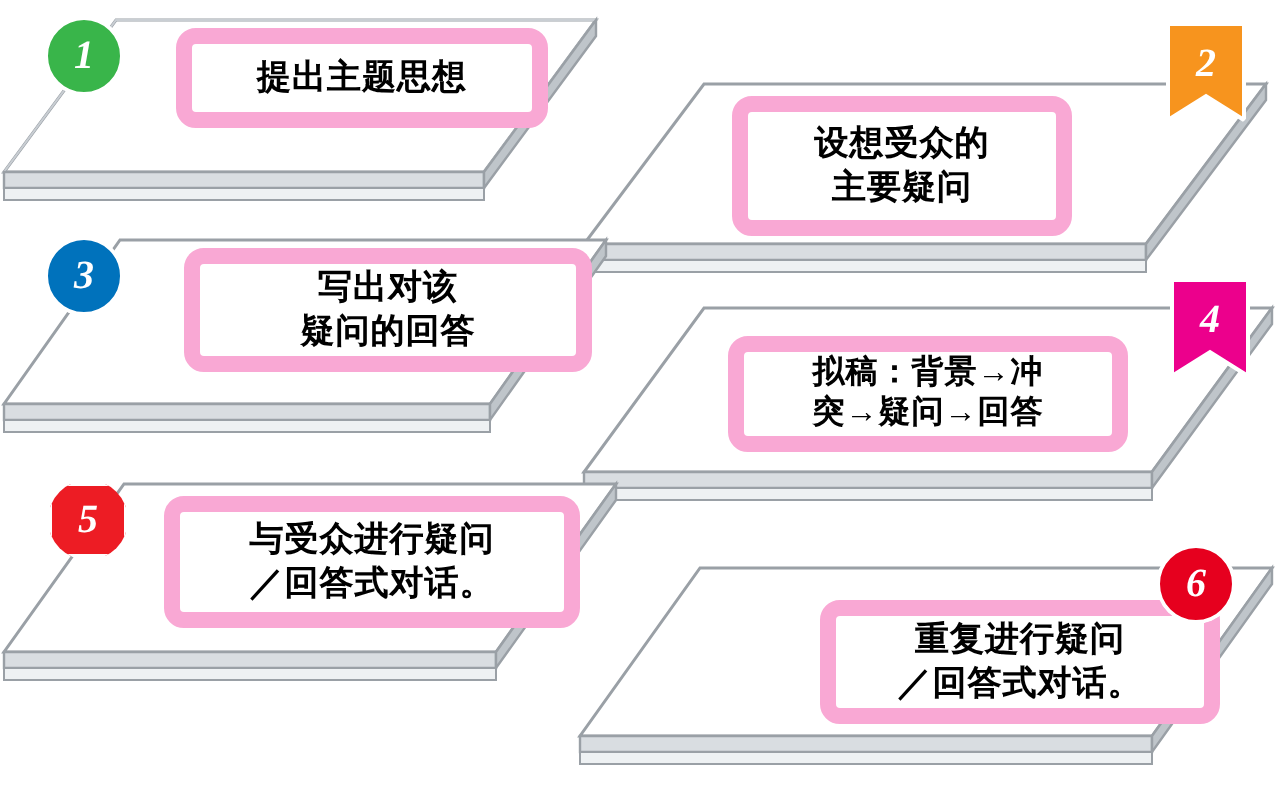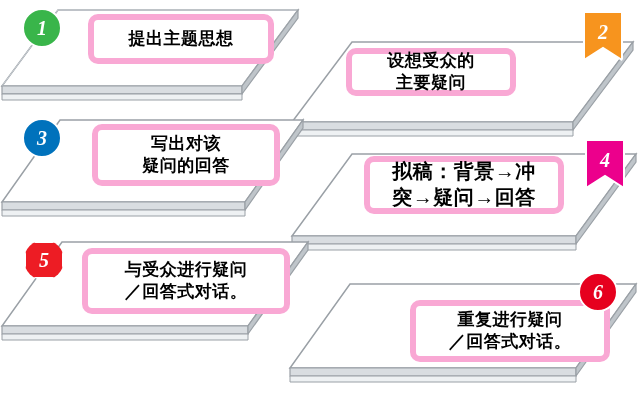--- a/index.html
+++ b/index.html
@@ -13,21 +13,21 @@
   #stage{position:absolute;left:0;top:0;width:640px;height:402px;}
 
   
   .slab{position:absolute;}
   .slab svg{display:block;}
 
   
   .tbox{
     position:absolute;
     background:#ffffff;
-    border:6px solid #f9a8d4;
+    border:8px solid #f9a8d4;
     border-radius:10px;
     box-sizing:border-box;
     display:flex;
     align-items:center;
     justify-content:center;
     text-align:center;
     line-height:1.28;
     font-weight:bold;
     color:#000000;
     font-size:17px;
@@ -78,55 +78,55 @@
   </div>
 
   <div class="slab" style="left:290px;top:40px;width:345px;height:100px;">
     <svg width="345" height="100" viewBox="0 0 345 100">
       <polygon points="62,2 343,2 283,82 2,82" fill="#ffffff" stroke="#9aa0a6" stroke-width="1.5"></polygon>
       <polygon points="2,82 283,82 283,90 2,90" fill="#d9dde1" stroke="#9aa0a6" stroke-width="1.2"></polygon>
       <polygon points="283,82 343,2 343,10 283,90" fill="#bfc5ca" stroke="#9aa0a6" stroke-width="1.2"></polygon>
       <polygon points="2,90 283,90 283,96 2,96" fill="#eef1f3" stroke="#9aa0a6" stroke-width="1"></polygon>
     </svg>
   </div>
-  <div class="tbox" style="left:346px;top:48px;width:170px;height:48px;white-space:pre-line;">设想受众的
+  <div class="tbox" style="left:366px;top:48px;width:170px;height:70px;white-space:pre-line;">设想受众的
 主要疑问</div>
   <div class="badge b-ribbon" style="left:582px;top:10px;width:42px;height:52px;">
     <svg class="shape" viewBox="0 0 42 52" style="width:42px;height:52px;">
       <path d="M2,2 H40 V50 L21,38 L2,50 Z" fill="#f7941e" stroke="#ffffff" stroke-width="2"></path>
     </svg>
     <span style="margin-top:-8px;">2</span>
   </div>
 
   <div class="slab" style="left:0px;top:118px;width:305px;height:104px;">
     <svg width="305" height="104" viewBox="0 0 305 104">
       <polygon points="60,2 303,2 245,84 2,84" fill="#ffffff" stroke="#9aa0a6" stroke-width="1.5"></polygon>
       <polygon points="2,84 245,84 245,92 2,92" fill="#d9dde1" stroke="#9aa0a6" stroke-width="1.2"></polygon>
       <polygon points="245,84 303,2 303,10 245,92" fill="#bfc5ca" stroke="#9aa0a6" stroke-width="1.2"></polygon>
       <polygon points="2,92 245,92 245,98 2,98" fill="#eef1f3" stroke="#9aa0a6" stroke-width="1"></polygon>
     </svg>
   </div>
-  <div class="tbox" style="left:92px;top:124px;width:188px;height:62px;white-space:pre-line;">写出对该
+  <div class="tbox" style="left:92px;top:124px;width:204px;height:62px;white-space:pre-line;">写出对该
 疑问的回答</div>
   <div class="badge b-circle" style="left:22px;top:118px;">
     <svg class="shape" viewBox="0 0 40 40">
         <circle cx="20" cy="20" r="19" fill="#0072bc" stroke="#ffffff" stroke-width="2"></circle>
       </svg>
     <span>3</span>
   </div>
 
   <div class="slab" style="left:290px;top:152px;width:348px;height:104px;">
     <svg width="348" height="104" viewBox="0 0 348 104">
       <polygon points="62,2 346,2 286,84 2,84" fill="#ffffff" stroke="#9aa0a6" stroke-width="1.5"></polygon>
       <polygon points="2,84 286,84 286,92 2,92" fill="#d9dde1" stroke="#9aa0a6" stroke-width="1.2"></polygon>
       <polygon points="286,84 346,2 346,10 286,92" fill="#bfc5ca" stroke="#9aa0a6" stroke-width="1.2"></polygon>
       <polygon points="2,92 286,92 286,98 2,98" fill="#eef1f3" stroke="#9aa0a6" stroke-width="1"></polygon>
     </svg>
   </div>
-  <div class="tbox" style="left:364px;top:156px;width:200px;height:58px;white-space:pre-line;font-size:20px;">拟稿：背景→冲
+  <div class="tbox" style="left:364px;top:168px;width:200px;height:58px;white-space:pre-line;font-size:16px;">拟稿：背景→冲
 突→疑问→回答</div>
   <div class="badge b-ribbon" style="left:584px;top:138px;width:42px;height:52px;">
     <svg class="shape" viewBox="0 0 42 52" style="width:42px;height:52px;">
       <path d="M2,2 H40 V50 L21,38 L2,50 Z" fill="#ec008c" stroke="#ffffff" stroke-width="2"></path>
     </svg>
     <span style="margin-top:-8px;">4</span>
   </div>
 
   <div class="slab" style="left:0px;top:240px;width:310px;height:106px;">
     <svg width="310" height="106" viewBox="0 0 310 106">

